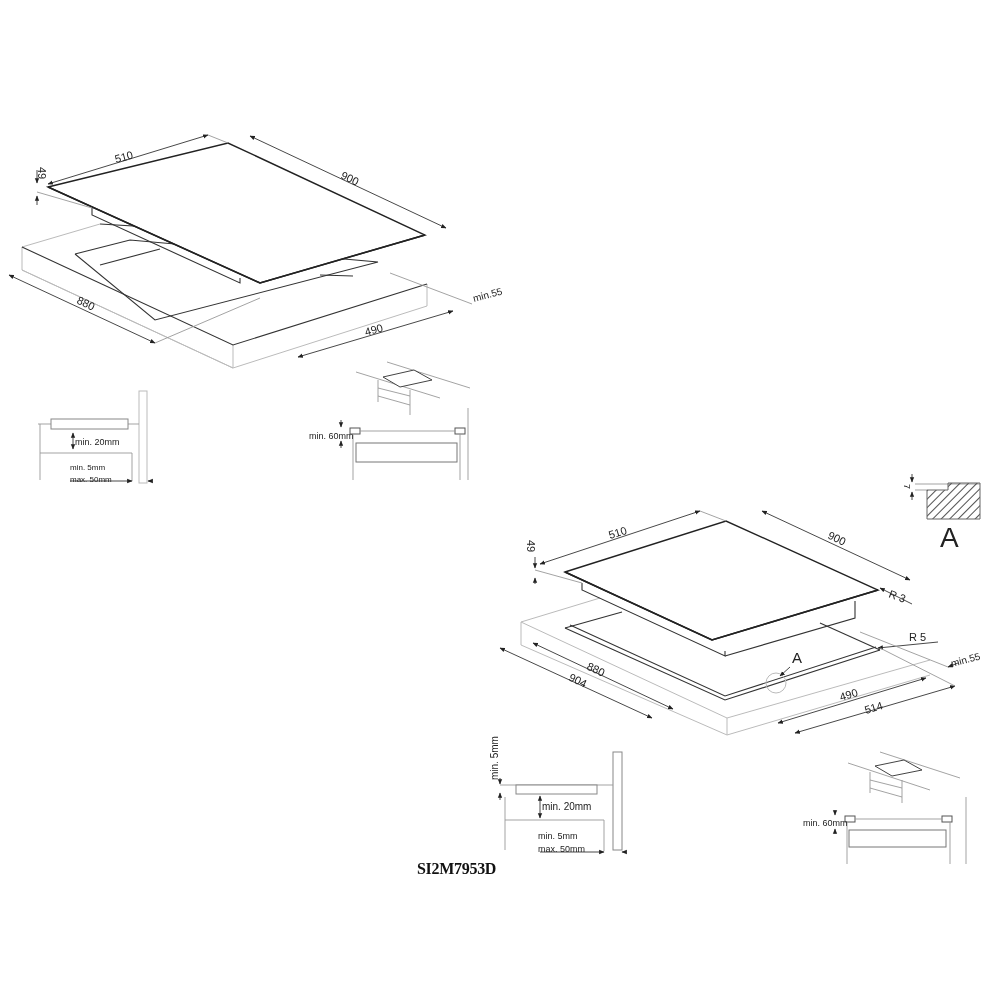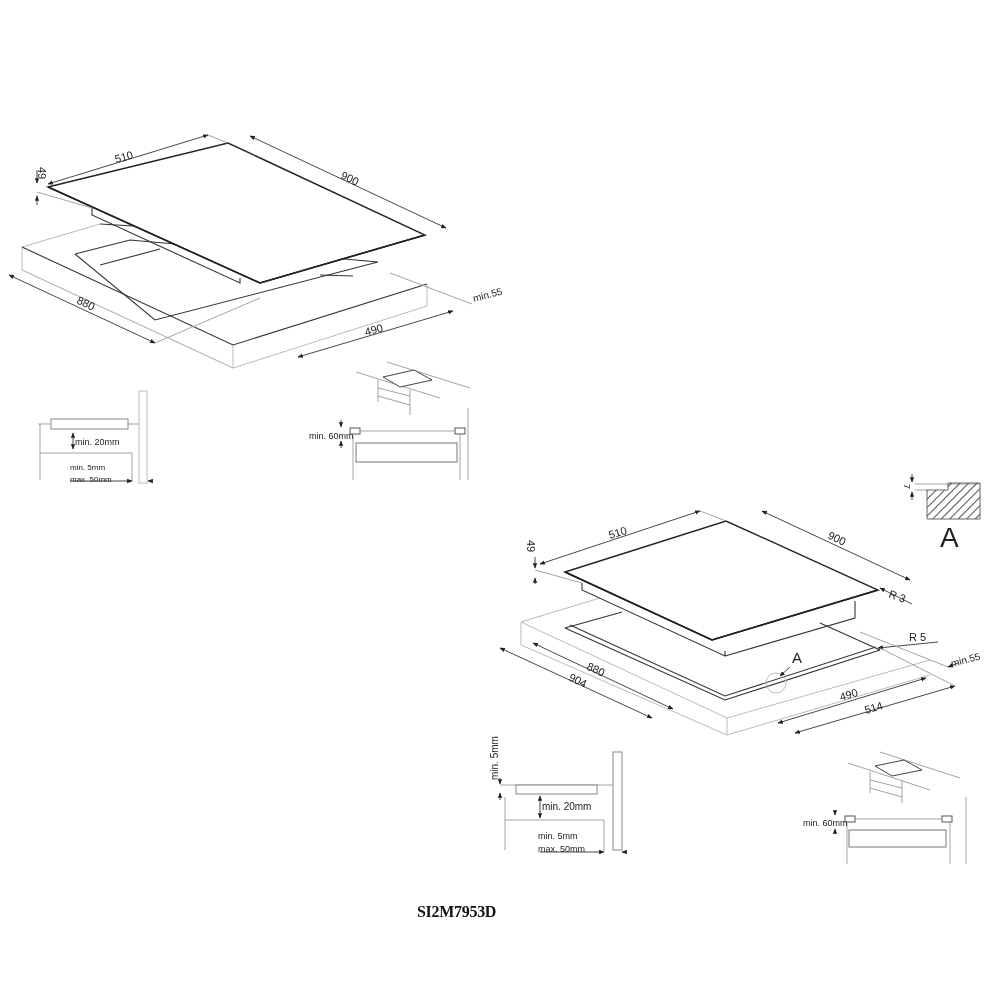--- a/index.html
+++ b/index.html
@@ -4,21 +4,21 @@
 <style>
   html, body { margin:0; padding:0; background:#ffffff; }
   body { width:1000px; height:1000px; position:relative; overflow:hidden; font-family:"Liberation Sans", sans-serif; }
   svg { position:absolute; left:0; top:0; }
   .ln { stroke:#333; stroke-width:1.1; fill:none; }
   .lnb { stroke:#222; stroke-width:1.6; fill:none; }
   .lng { stroke:#bbb; stroke-width:1; fill:none; }
   .lnl { stroke:#999; stroke-width:0.9; fill:none; }
   .dim { stroke:#333; stroke-width:0.9; fill:none; }
   .t { font-family:"Liberation Sans", sans-serif; fill:#222; }
-  .title { position:absolute; left:417px; top:903px; font-family:"Liberation Serif", serif; font-weight:bold; font-size:16px; color:#111; letter-spacing:-0.3px; }
+  .title { position:absolute; left:417px; top:860px; font-family:"Liberation Serif", serif; font-weight:bold; font-size:16px; color:#111; letter-spacing:-0.3px; }
 </style>
 </head>
 <body>
 
 <svg width="1000" height="1000" viewBox="0 0 1000 1000">
   <defs>
     <marker id="ar" viewBox="0 0 10 10" refX="9" refY="5" markerWidth="6" markerHeight="6" orient="auto-start-reverse">
       <path d="M0,1 L10,5 L0,9 z" fill="#222"></path>
     </marker>
     <pattern id="hatch" width="6" height="6" patternUnits="userSpaceOnUse" patternTransform="rotate(45)">

